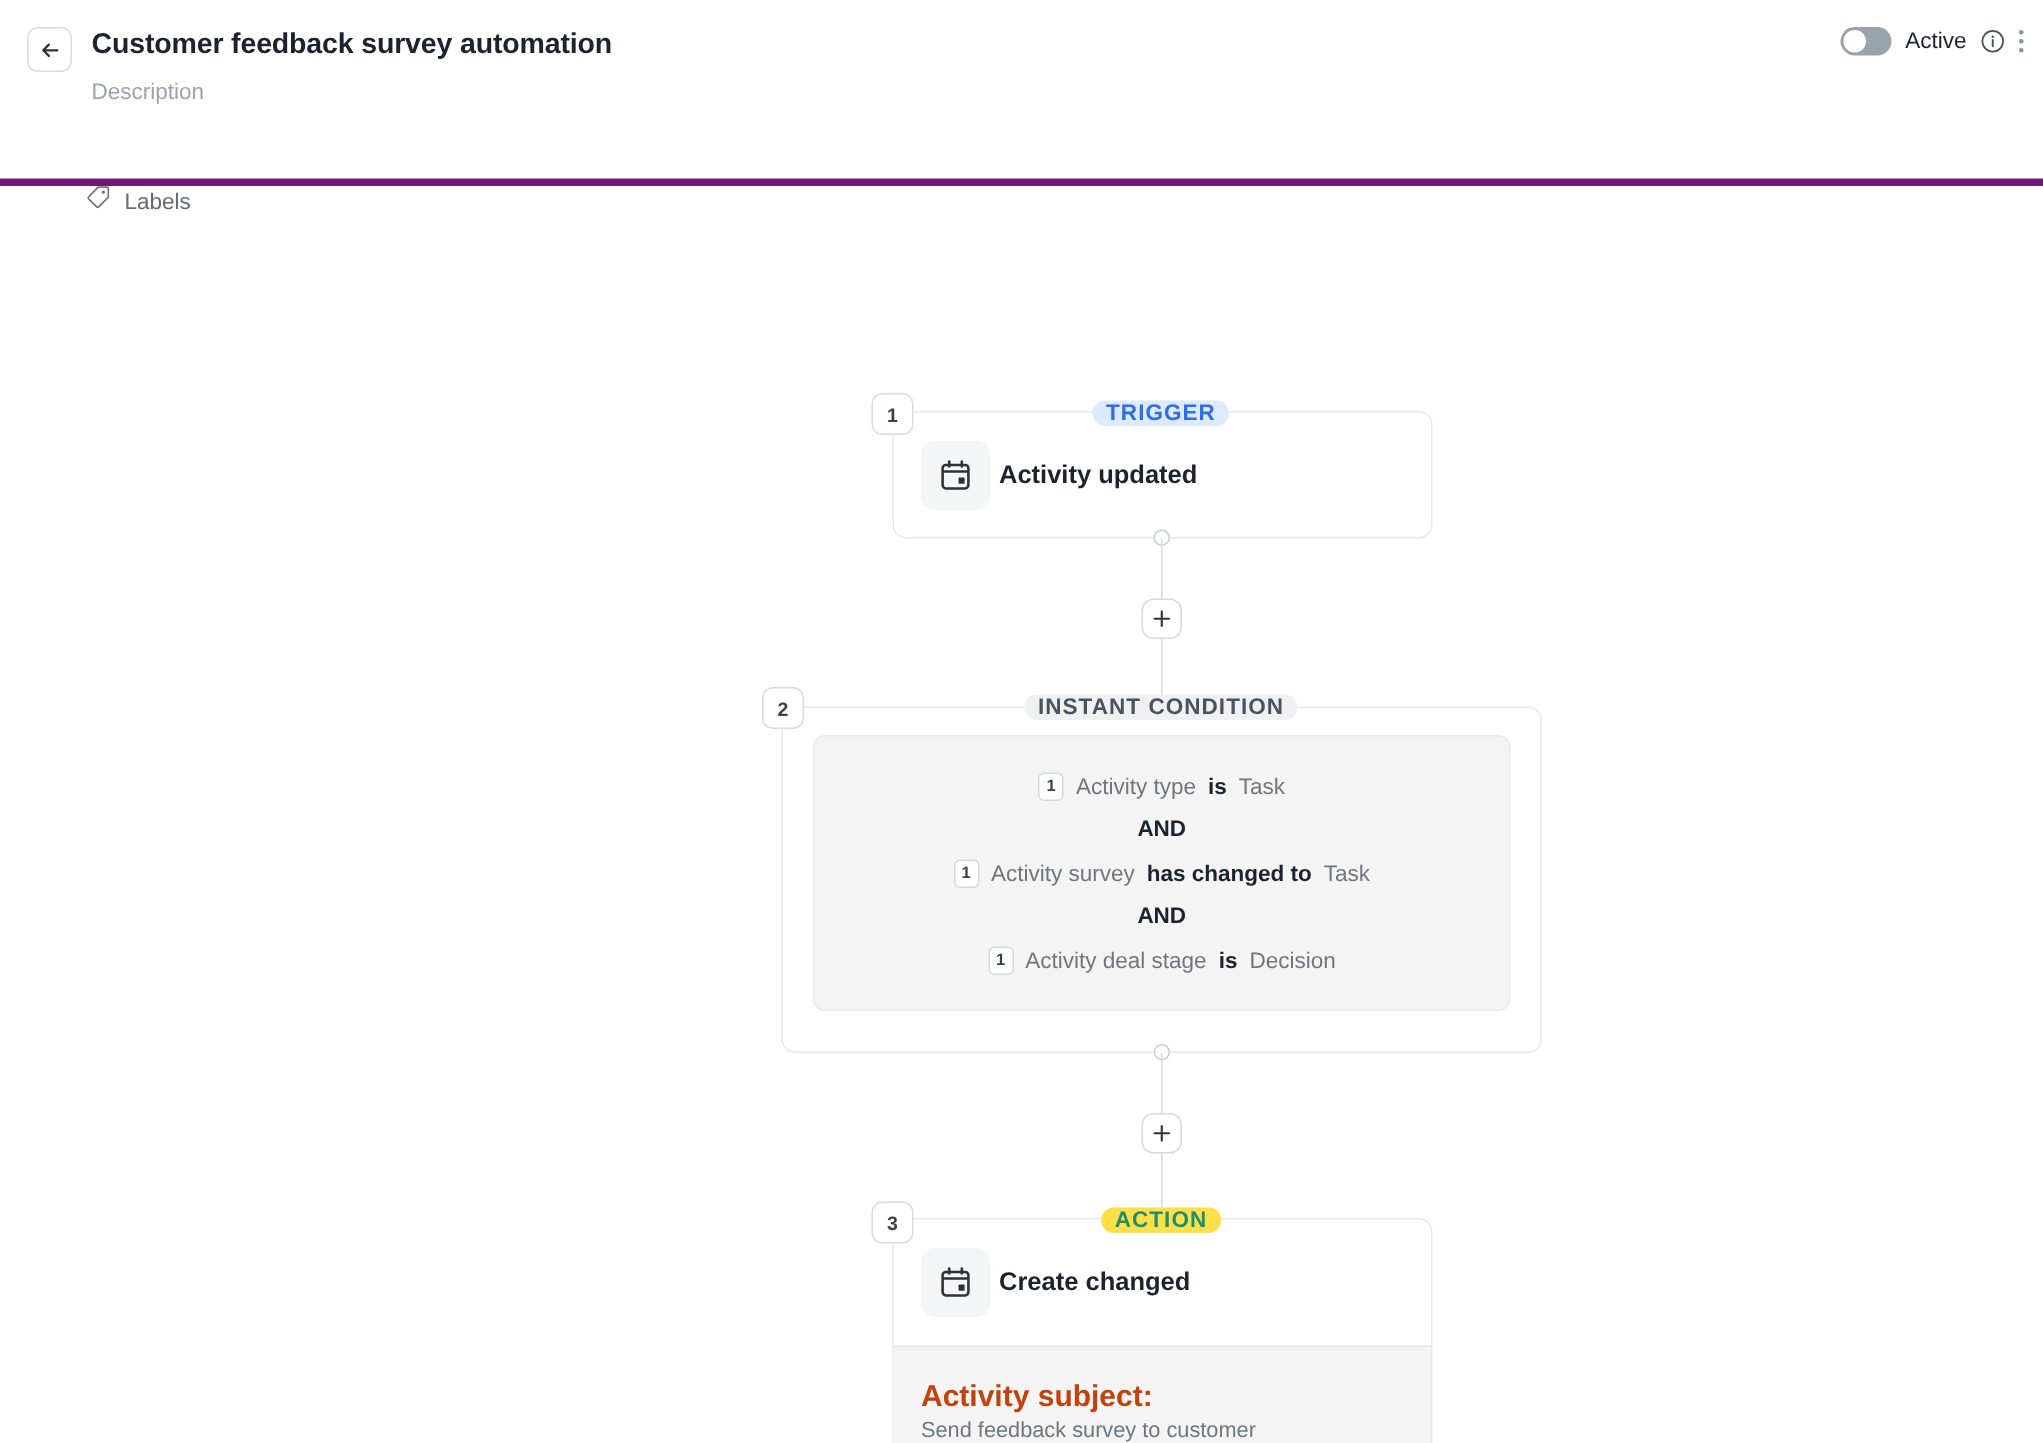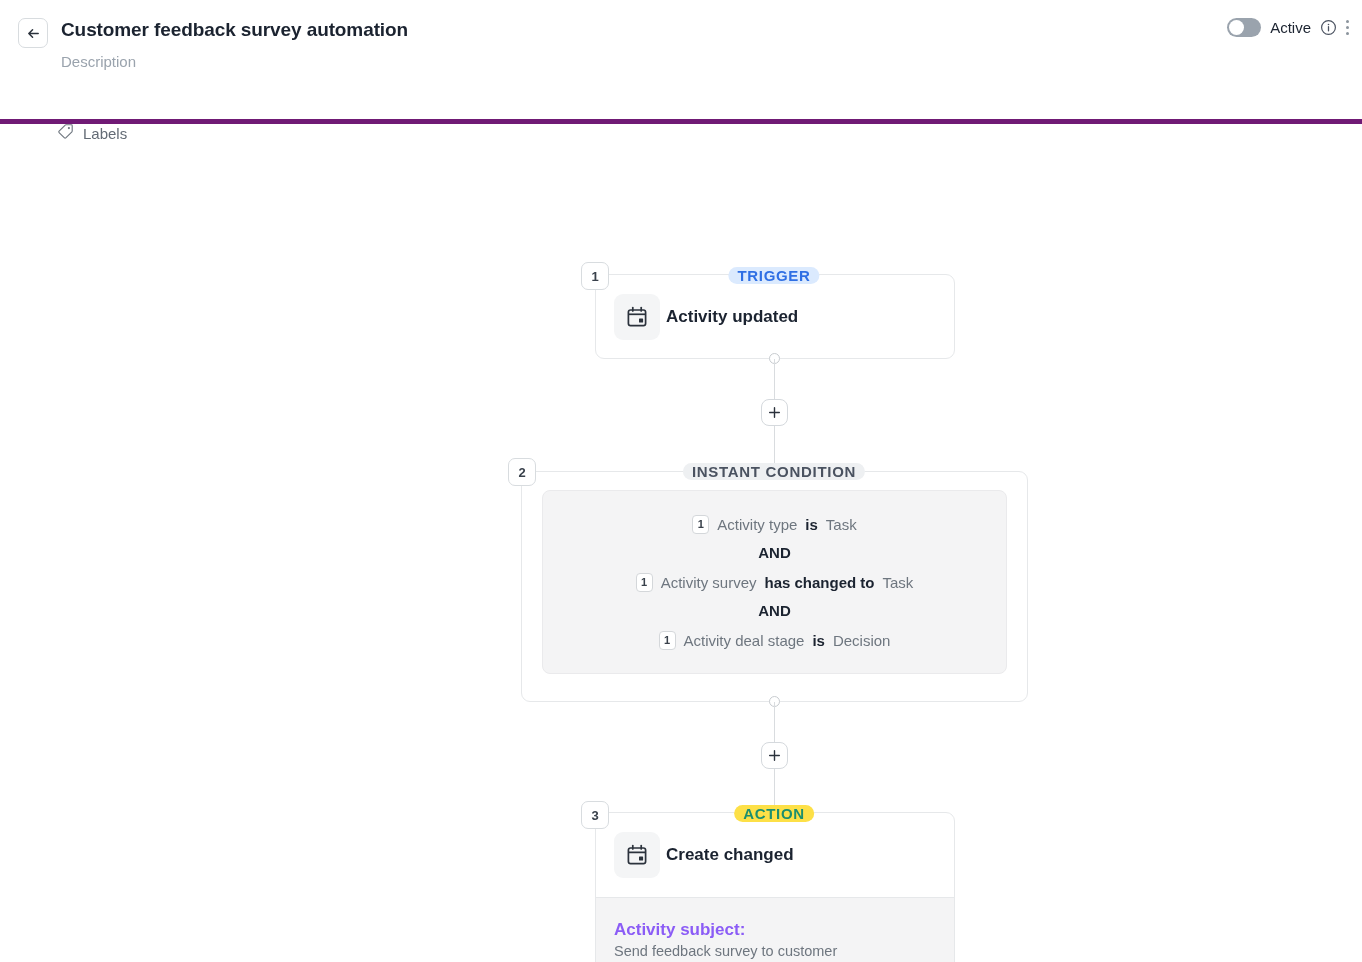--- a/index.html
+++ b/index.html
@@ -206,21 +206,21 @@
     margin: 9px 0 10px 0;
   }
 
   
   .action-divider { border-top: 1px solid #e6e8ea; }
   .action-details {
     background: #f4f4f5;
     padding: 22px 18px 20px 18px;
   }
   .detail-label {
-    font-size: 17px; font-weight: bold; color: #8b5cf6;
+    font-size: 20px; font-weight: bold; color: #c2410c;
     margin-bottom: 3px;
   }
   .detail-value {
     font-size: 14.5px; color: #6e767f;
     margin-bottom: 22px;
   }
   .detail-value:last-child { margin-bottom: 0; }
 </style>
 </head>
 <body>

